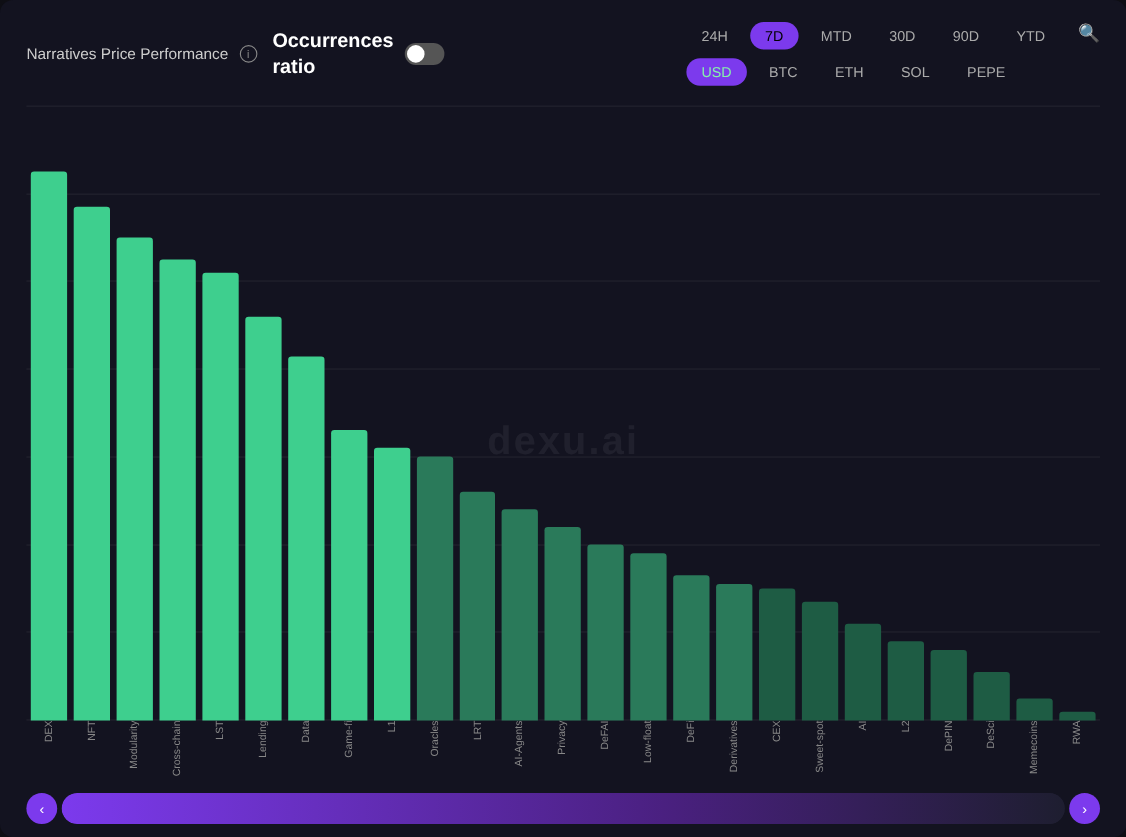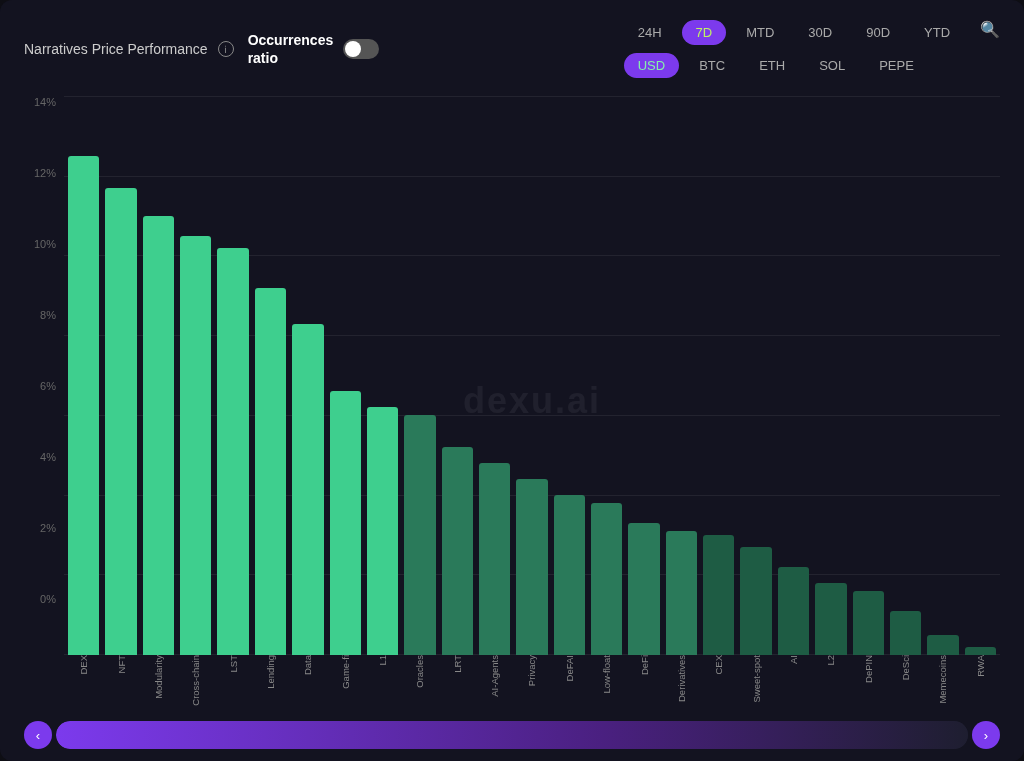--- a/index.html
+++ b/index.html
@@ -46,21 +46,21 @@
       border: 1px solid #888;
       display: flex;
       align-items: center;
       justify-content: center;
       color: #888;
       font-size: 10px;
       cursor: pointer;
       flex-shrink: 0;
     }
     .occurrences-label {
-      font-size: 14px;
+      font-size: 18px;
       font-weight: 700;
       color: #fff;
       line-height: 1.3;
     }
     .toggle-switch {
       width: 36px;
       height: 20px;
       background: #555;
       border-radius: 10px;
       cursor: pointer;
@@ -88,21 +88,21 @@
       font-size: 13px;
       font-weight: 500;
       cursor: pointer;
       color: #aaa;
       background: transparent;
       border: none;
       transition: all 0.2s;
     }
     .pill.active-time {
       background: #7c3aed;
-      color: #bef264;
+      color: #000000;
     }
     .pill.active-currency {
       background: #7c3aed;
       color: #86efac;
     }
     .header-icons {
       display: flex;
       gap: 8px;
       align-items: center;
       color: #888;
@@ -329,32 +329,20 @@
           </div>
       </div>
       <div class="header-icons">
         <span class="search-icon-btn">🔍</span>
       </div>
     </div>
   </div>
 
   <div class="chart-area">
     <div class="chart-wrapper">
-      <div class="y-axis" id="y-axis">
-          <div class="y-labels-container" style="padding-bottom: 50px;">
-            <span class="y-label">14%</span>
-            <span class="y-label">12%</span>
-            <span class="y-label">10%</span>
-            <span class="y-label">8%</span>
-            <span class="y-label">6%</span>
-            <span class="y-label">4%</span>
-            <span class="y-label">2%</span>
-            <span class="y-label">0%</span>
-          </div>
-        </div>
       <div class="bars-container">
         <div class="grid-and-bars">
           <div class="grid-lines" id="grid-lines">
               <div class="grid-line"></div>
               <div class="grid-line"></div>
               <div class="grid-line"></div>
               <div class="grid-line"></div>
               <div class="grid-line"></div>
               <div class="grid-line"></div>
               <div class="grid-line"></div>

